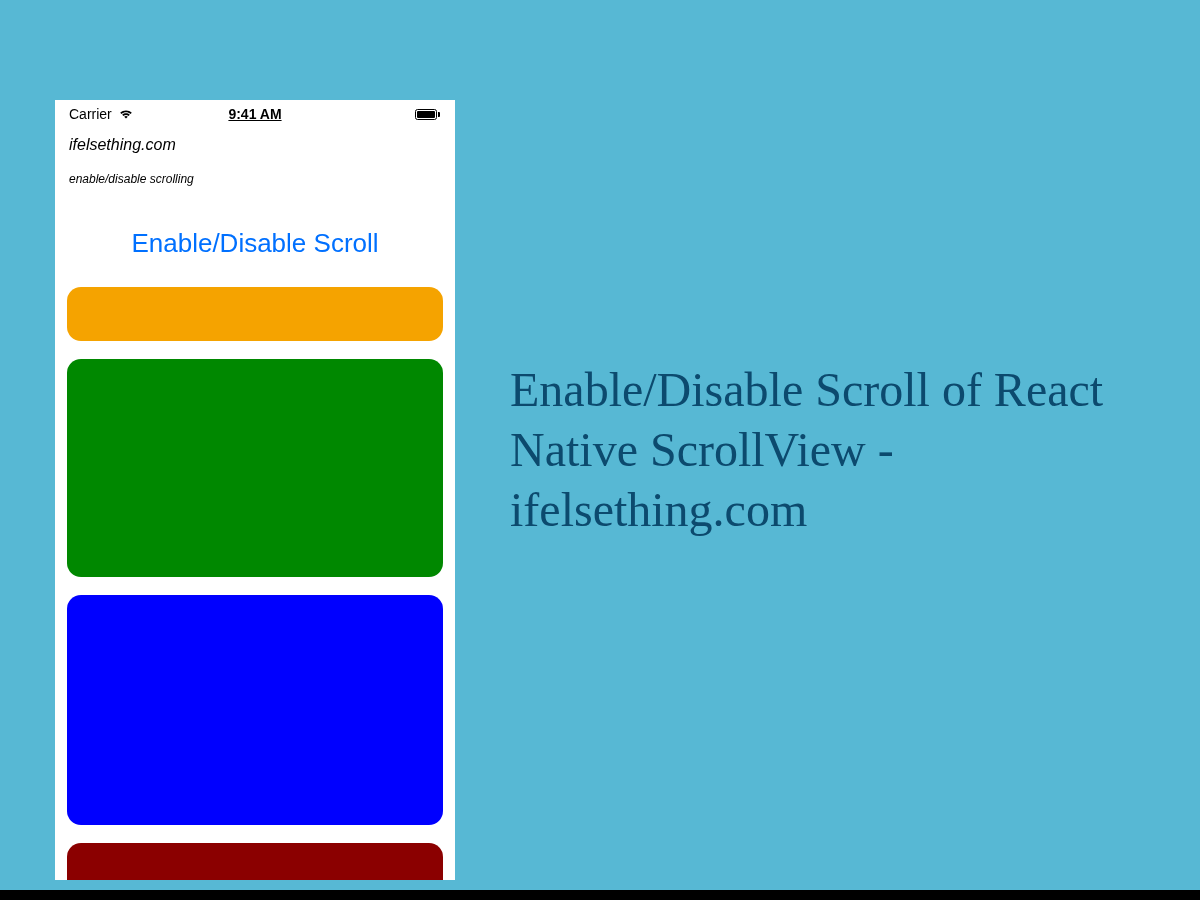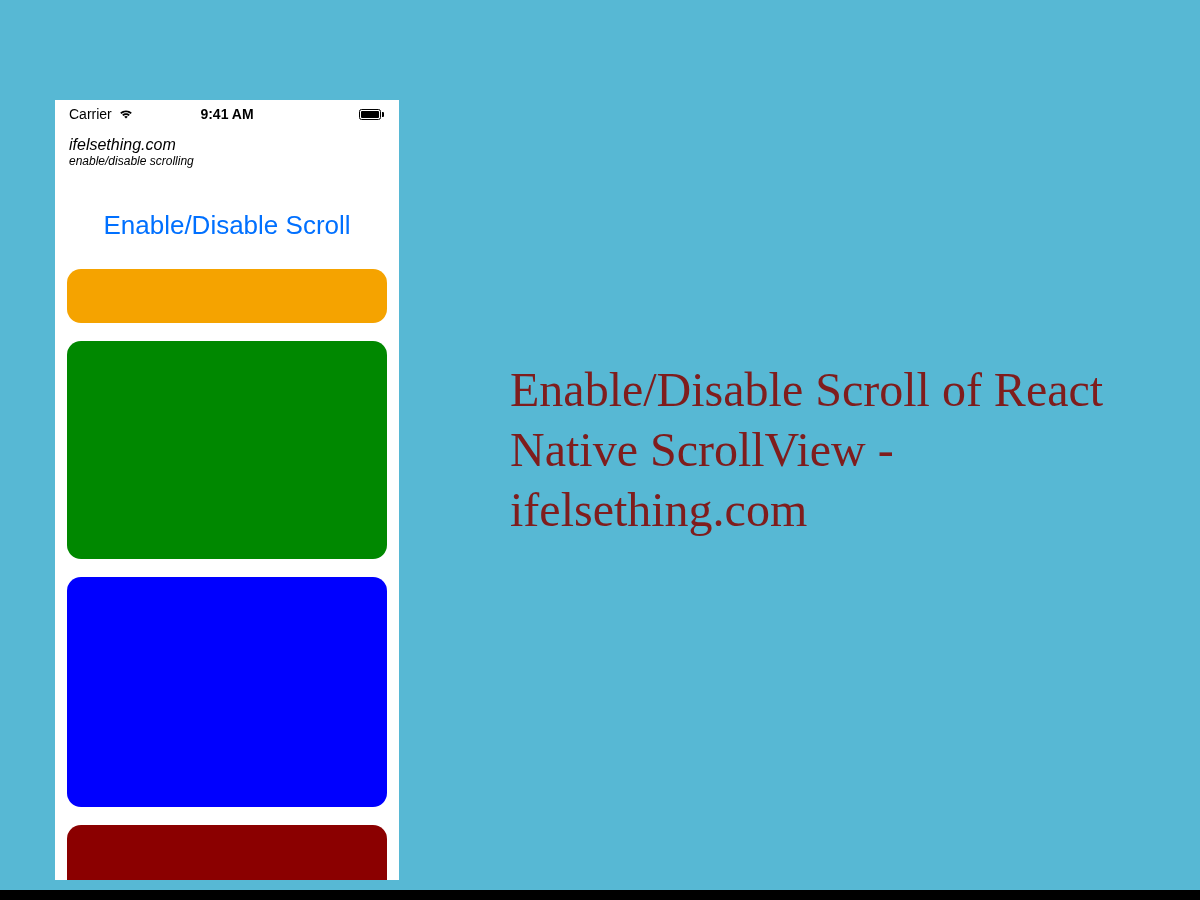--- a/index.html
+++ b/index.html
@@ -20,21 +20,21 @@
       bottom: 0;
       left: 0;
       width: 100%;
       height: 10px;
       background: #000;
     }
     .phone-frame {
       position: absolute;
       left: 55px;
       top: 100px;
-      width: 344px;
+      width: 400px;
       height: 780px;
       background: #fff;
       overflow: hidden;
     }
     .status-bar {
       display: flex;
       justify-content: space-between;
       align-items: center;
       padding: 6px 14px 4px 14px;
       font-size: 14px;
@@ -48,20 +48,21 @@
     }
     .wifi-icon {
       width: 16px;
       height: 12px;
     }
     .status-center {
       font-weight: 600;
       position: absolute;
       left: 50%;
       transform: translateX(-50%);
+      text-decoration: underline;
     }
     .battery-icon {
       width: 26px;
       height: 13px;
       display: flex;
       align-items: center;
     }
     .battery-body {
       width: 22px;
       height: 11px;
@@ -85,20 +86,21 @@
       border-radius: 0 1px 1px 0;
       margin-left: 1px;
     }
     .header-area {
       padding: 10px 14px 6px 14px;
     }
     .site-label {
       font-size: 16px;
       font-style: italic;
       color: #000;
+      margin-bottom: 18px;
     }
     .subtitle-label {
       font-size: 12px;
       font-style: italic;
       color: #000;
     }
     .toggle-button {
       text-align: center;
       padding: 36px 0 28px 0;
       color: #0070ff;
@@ -131,21 +133,21 @@
       margin-bottom: 0;
     }
     .headline {
       position: absolute;
       left: 510px;
       top: 360px;
       width: 640px;
       font-family: Georgia, "Times New Roman", serif;
       font-size: 48px;
       line-height: 1.25;
-      color: #7f1d1d;
+      color: #0c4a6e;
       font-weight: 400;
     }
   </style>
 </head>
 <body>
 
 <div class="phone-frame">
 
   <div class="status-bar">
     <div class="status-left">

